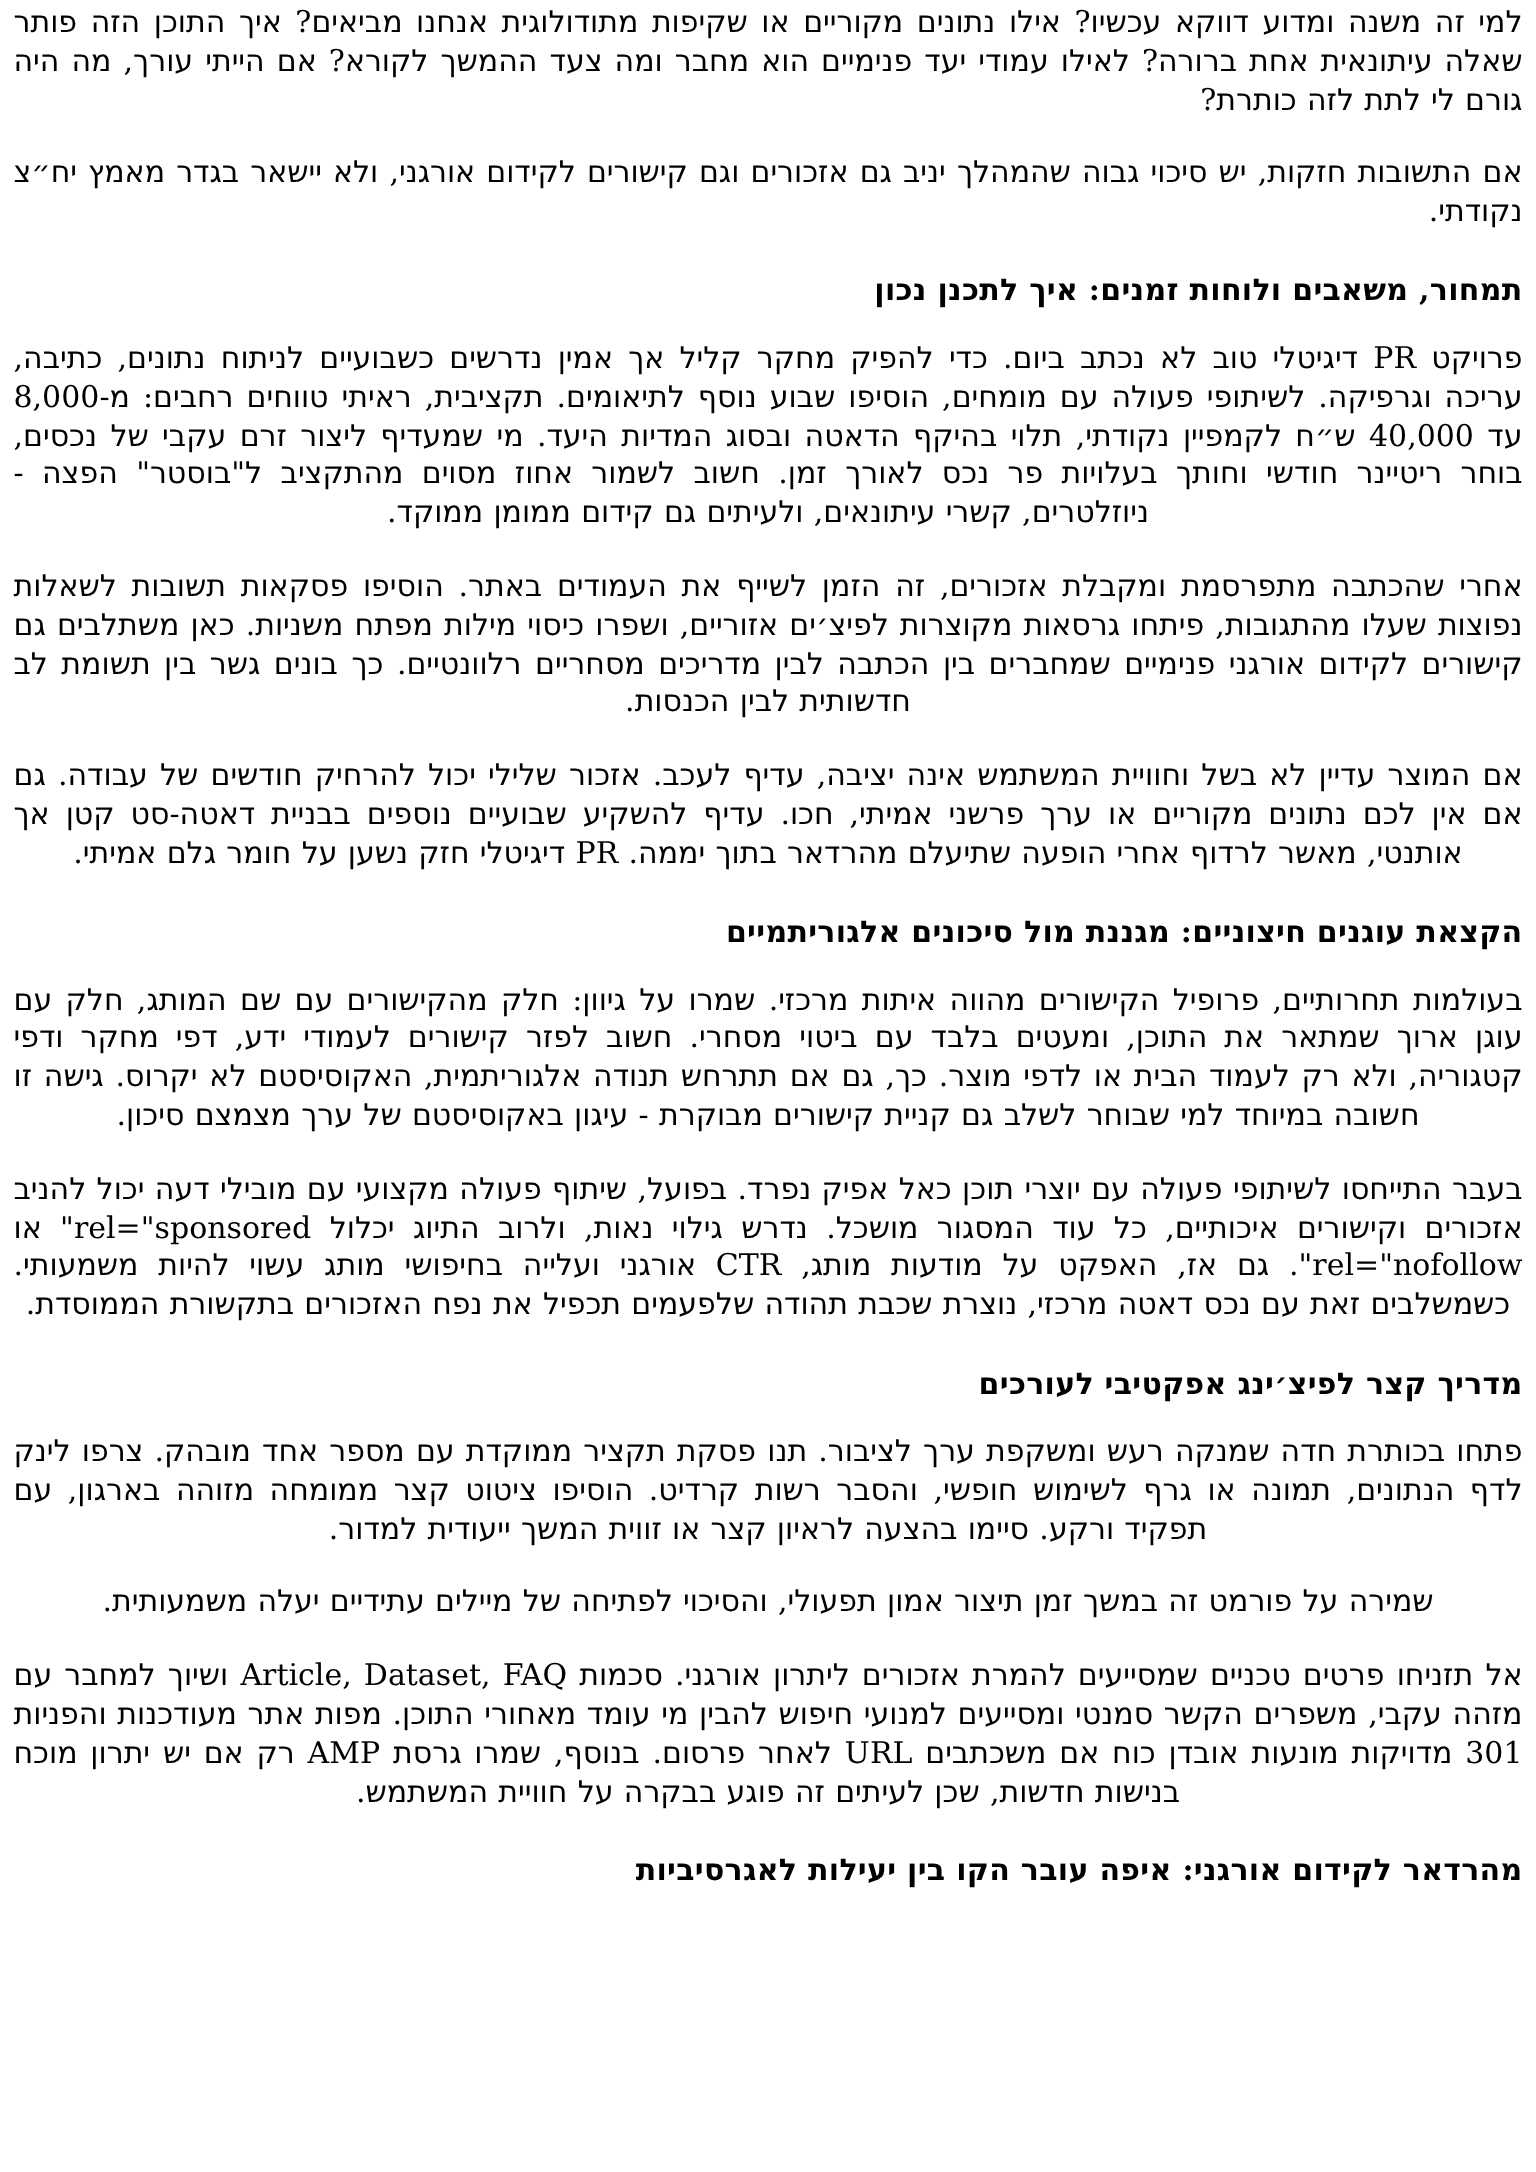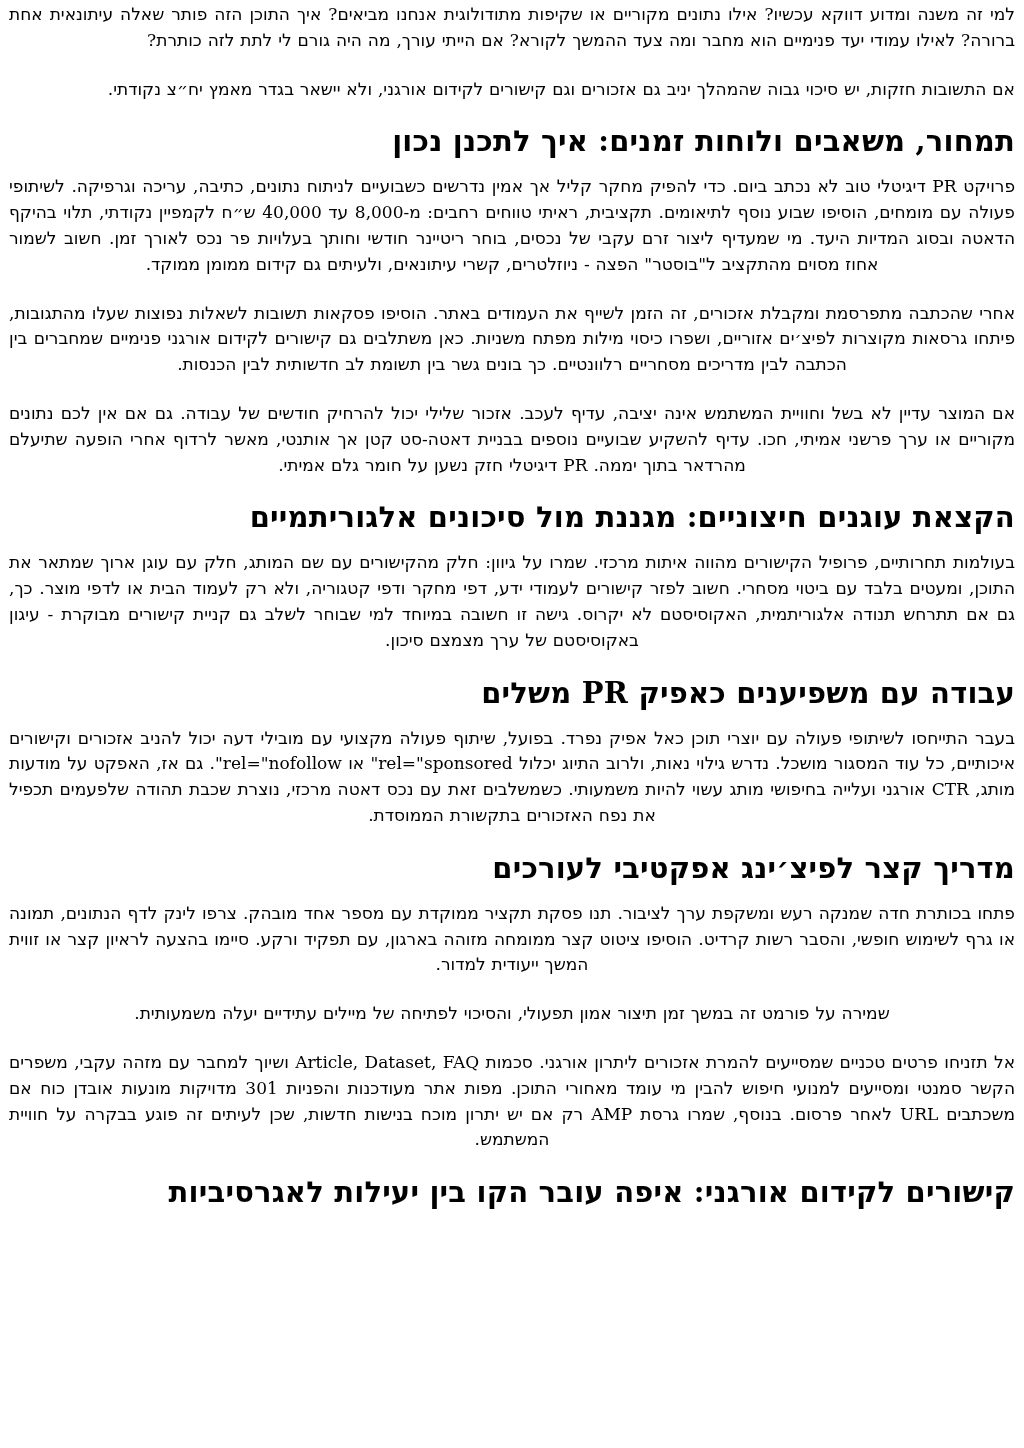--- a/index.html
+++ b/index.html
@@ -12,32 +12,32 @@
     height: 1448px;
     overflow: hidden;
     color: #000000;
     font-family: "DejaVu Serif", "DejaVu Sans", serif;
   }
   .page {
     padding: 2px 9px 0 9px;
     direction: rtl;
   }
   p.body-paragraph {
-    font-size: 17px;
+    font-size: 20px;
     line-height: 25.8px;
     margin: 0 0 23px 0;
     text-align: justify;
     text-align-last: center;
     word-spacing: 0.5px;
   }
   p.align-last-right {
     text-align-last: right;
   }
   h2.section-heading {
-    font-size: 29px;
+    font-size: 20px;
     line-height: 33px;
     font-weight: bold;
     margin: 3px 0 16px 0;
     text-align: right;
     letter-spacing: 0.2px;
   }
 </style>
 </head>
 <body>
 
@@ -55,28 +55,27 @@
         <p class="body-paragraph">אחרי שהכתבה מתפרסמת ומקבלת אזכורים, זה הזמן לשייף את העמודים באתר. הוסיפו פסקאות תשובות לשאלות נפוצות שעלו מהתגובות, פיתחו גרסאות מקוצרות לפיצ׳ים אזוריים, ושפרו כיסוי מילות מפתח משניות. כאן משתלבים גם קישורים לקידום אורגני פנימיים שמחברים בין הכתבה לבין מדריכים מסחריים רלוונטיים. כך בונים גשר בין תשומת לב חדשותית לבין הכנסות.</p>
       </section>
       <section>
         <p class="body-paragraph">אם המוצר עדיין לא בשל וחוויית המשתמש אינה יציבה, עדיף לעכב. אזכור שלילי יכול להרחיק חודשים של עבודה. גם אם אין לכם נתונים מקוריים או ערך פרשני אמיתי, חכו. עדיף להשקיע שבועיים נוספים בבניית דאטה-סט קטן אך אותנטי, מאשר לרדוף אחרי הופעה שתיעלם מהרדאר בתוך יממה. PR דיגיטלי חזק נשען על חומר גלם אמיתי.</p>
       </section>
       <section>
         <h2 class="section-heading">הקצאת עוגנים חיצוניים: מגננת מול סיכונים אלגוריתמיים</h2>
         <p class="body-paragraph">בעולמות תחרותיים, פרופיל הקישורים מהווה איתות מרכזי. שמרו על גיוון: חלק מהקישורים עם שם המותג, חלק עם עוגן ארוך שמתאר את התוכן, ומעטים בלבד עם ביטוי מסחרי. חשוב לפזר קישורים לעמודי ידע, דפי מחקר ודפי קטגוריה, ולא רק לעמוד הבית או לדפי מוצר. כך, גם אם תתרחש תנודה אלגוריתמית, האקוסיסטם לא יקרוס. גישה זו חשובה במיוחד למי שבוחר לשלב גם קניית קישורים מבוקרת - עיגון באקוסיסטם של ערך מצמצם סיכון.</p>
       </section>
       <section>
-        <h2 class="section-heading">עבודה עם משפיענים כאפיק PR משלים</h2>
         <p class="body-paragraph">בעבר התייחסו לשיתופי פעולה עם יוצרי תוכן כאל אפיק נפרד. בפועל, שיתוף פעולה מקצועי עם מובילי דעה יכול להניב אזכורים וקישורים איכותיים, כל עוד המסגור מושכל. נדרש גילוי נאות, ולרוב התיוג יכלול rel="sponsored" או rel="nofollow". גם אז, האפקט על מודעות מותג, CTR אורגני ועלייה בחיפושי מותג עשוי להיות משמעותי. כשמשלבים זאת עם נכס דאטה מרכזי, נוצרת שכבת תהודה שלפעמים תכפיל את נפח האזכורים בתקשורת הממוסדת.</p>
       </section>
       <section>
         <h2 class="section-heading">מדריך קצר לפיצ׳ינג אפקטיבי לעורכים</h2>
         <p class="body-paragraph">פתחו בכותרת חדה שמנקה רעש ומשקפת ערך לציבור. תנו פסקת תקציר ממוקדת עם מספר אחד מובהק. צרפו לינק לדף הנתונים, תמונה או גרף לשימוש חופשי, והסבר רשות קרדיט. הוסיפו ציטוט קצר ממומחה מזוהה בארגון, עם תפקיד ורקע. סיימו בהצעה לראיון קצר או זווית המשך ייעודית למדור.</p>
         <p class="body-paragraph">שמירה על פורמט זה במשך זמן תיצור אמון תפעולי, והסיכוי לפתיחה של מיילים עתידיים יעלה משמעותית.</p>
       </section>
       <section>
         <p class="body-paragraph">אל תזניחו פרטים טכניים שמסייעים להמרת אזכורים ליתרון אורגני. סכמות Article, Dataset, FAQ ושיוך למחבר עם מזהה עקבי, משפרים הקשר סמנטי ומסייעים למנועי חיפוש להבין מי עומד מאחורי התוכן. מפות אתר מעודכנות והפניות 301 מדויקות מונעות אובדן כוח אם משכתבים URL לאחר פרסום. בנוסף, שמרו גרסת AMP רק אם יש יתרון מוכח בנישות חדשות, שכן לעיתים זה פוגע בבקרה על חוויית המשתמש.</p>
       </section>
       <section>
-        <h2 class="section-heading">קישורים לקידום אורגני: איפה עובר הקו בין יעילות לאגרסיביות</h2>
+        <h2 class="section-heading">מהרדאר לקידום אורגני: איפה עובר הקו בין יעילות לאגרסיביות</h2>
       </section>
     </div>
 </div>
 
 </body></html>

